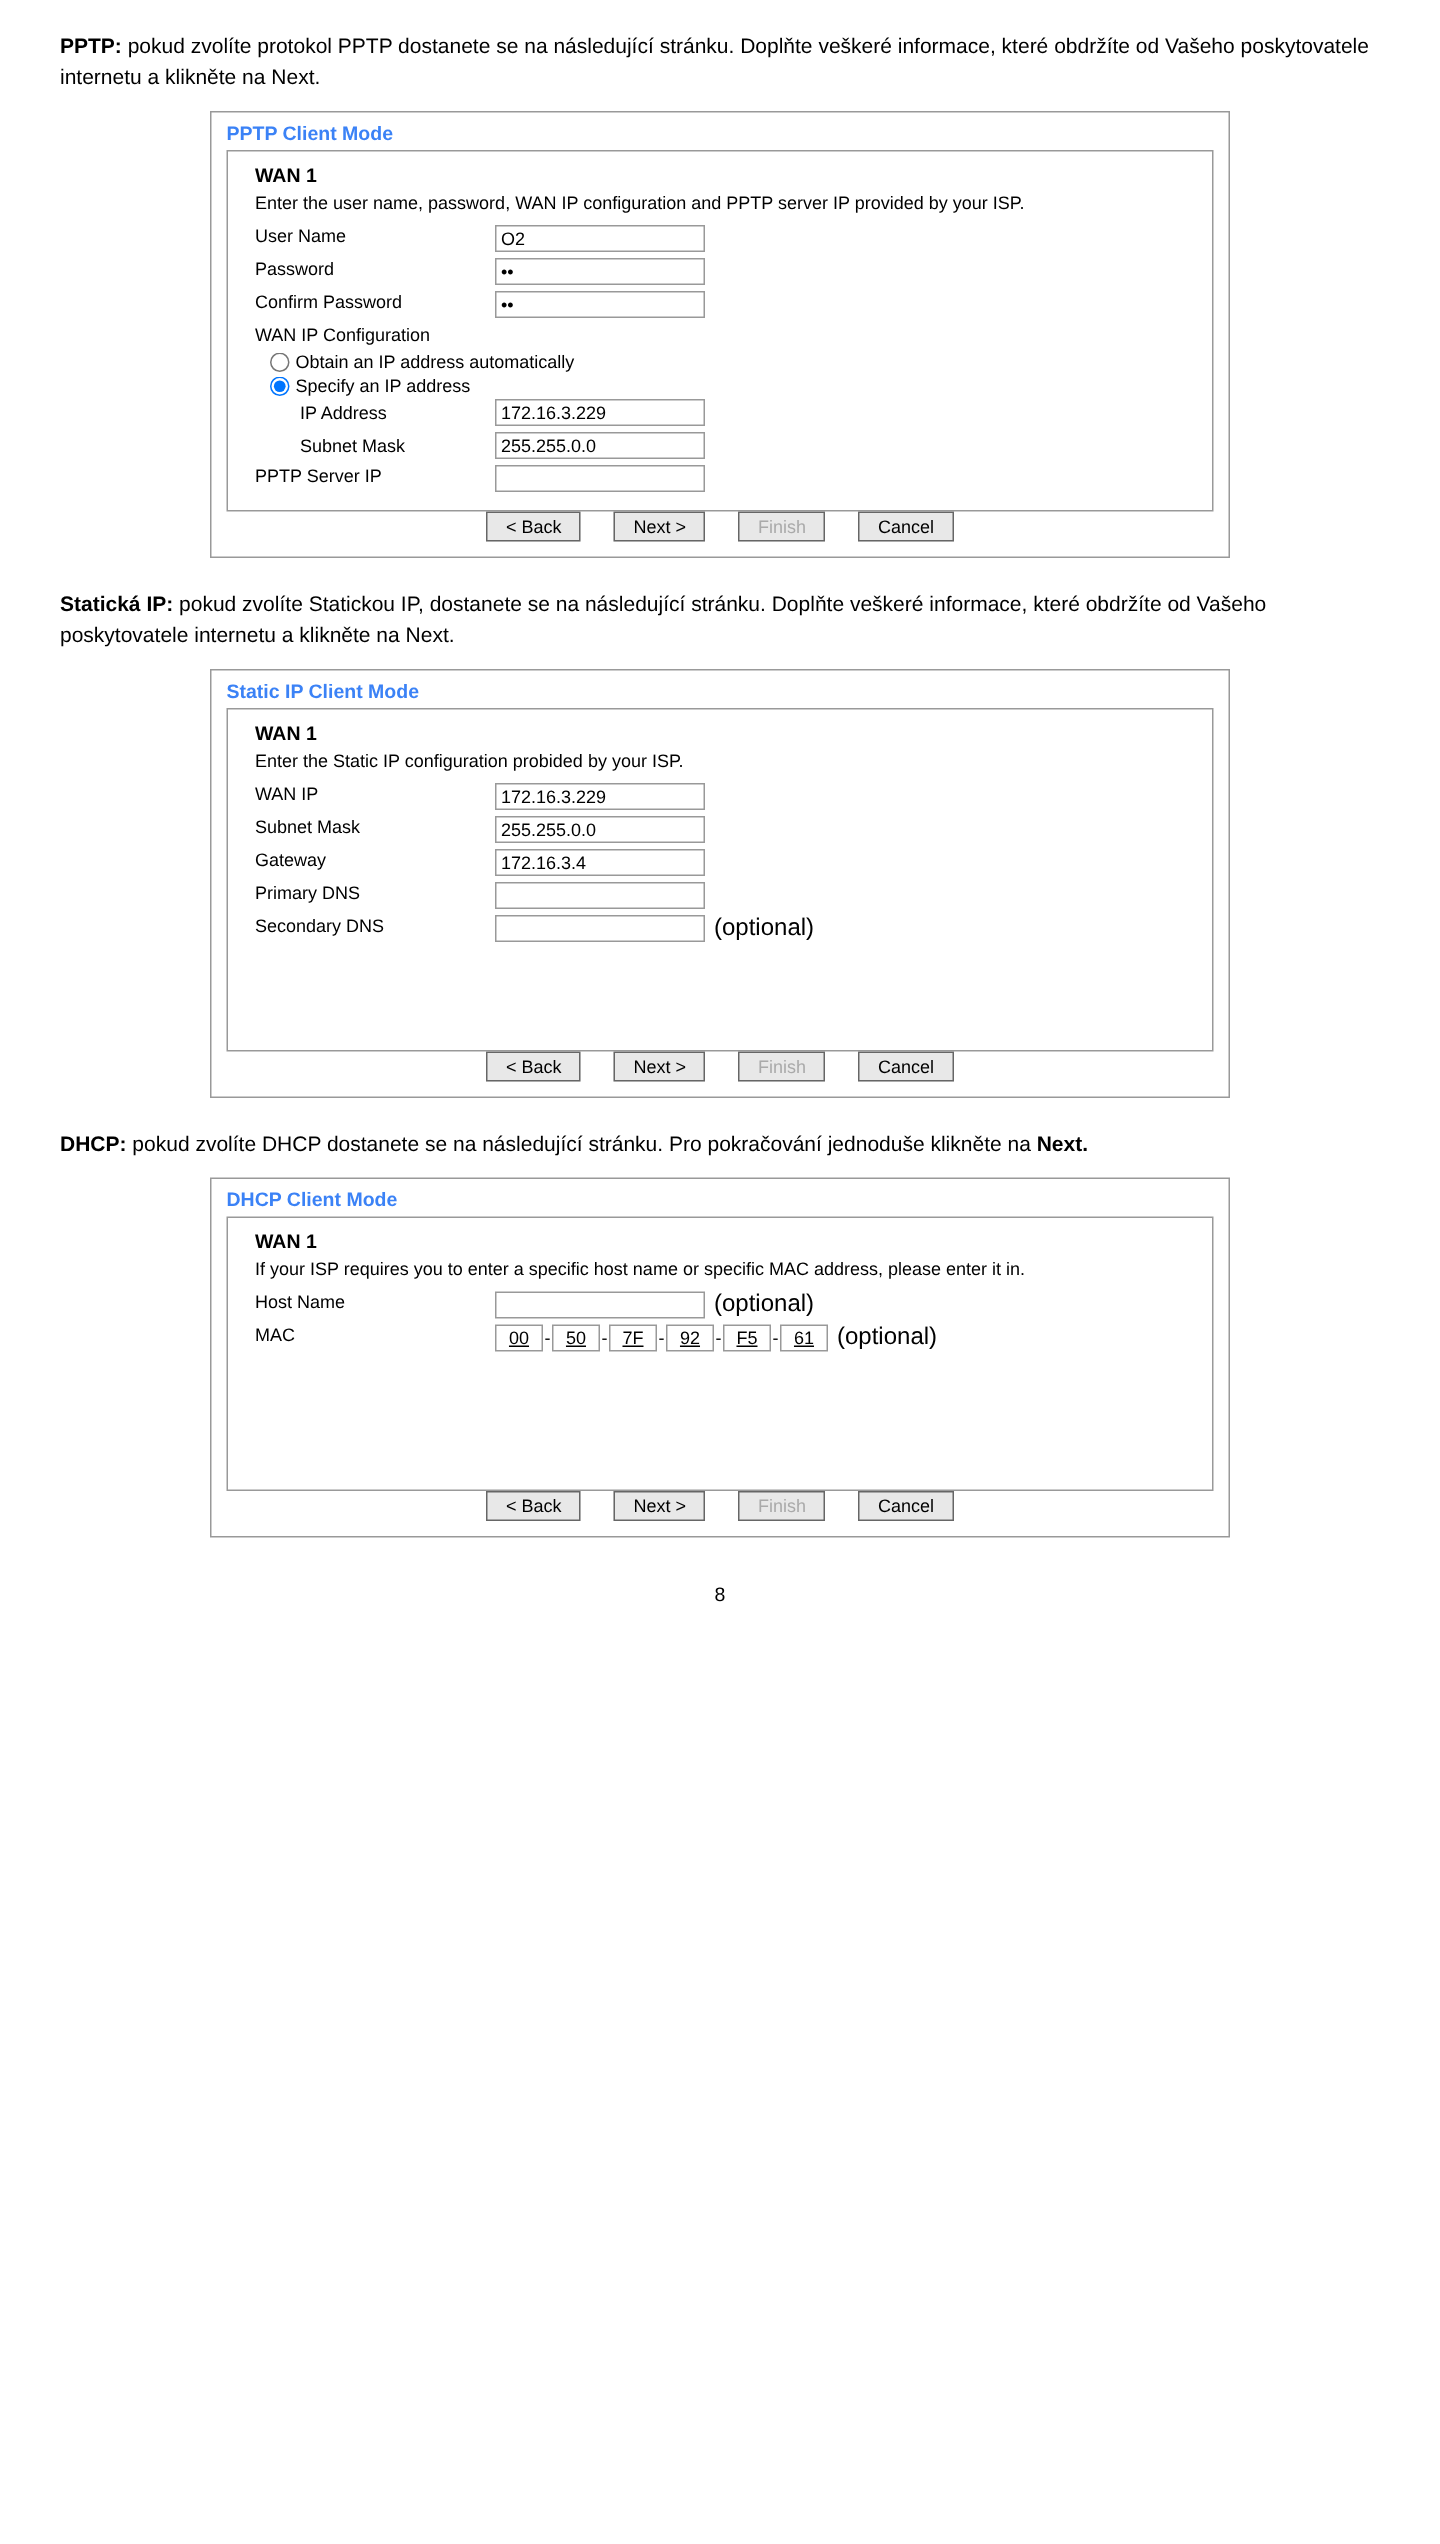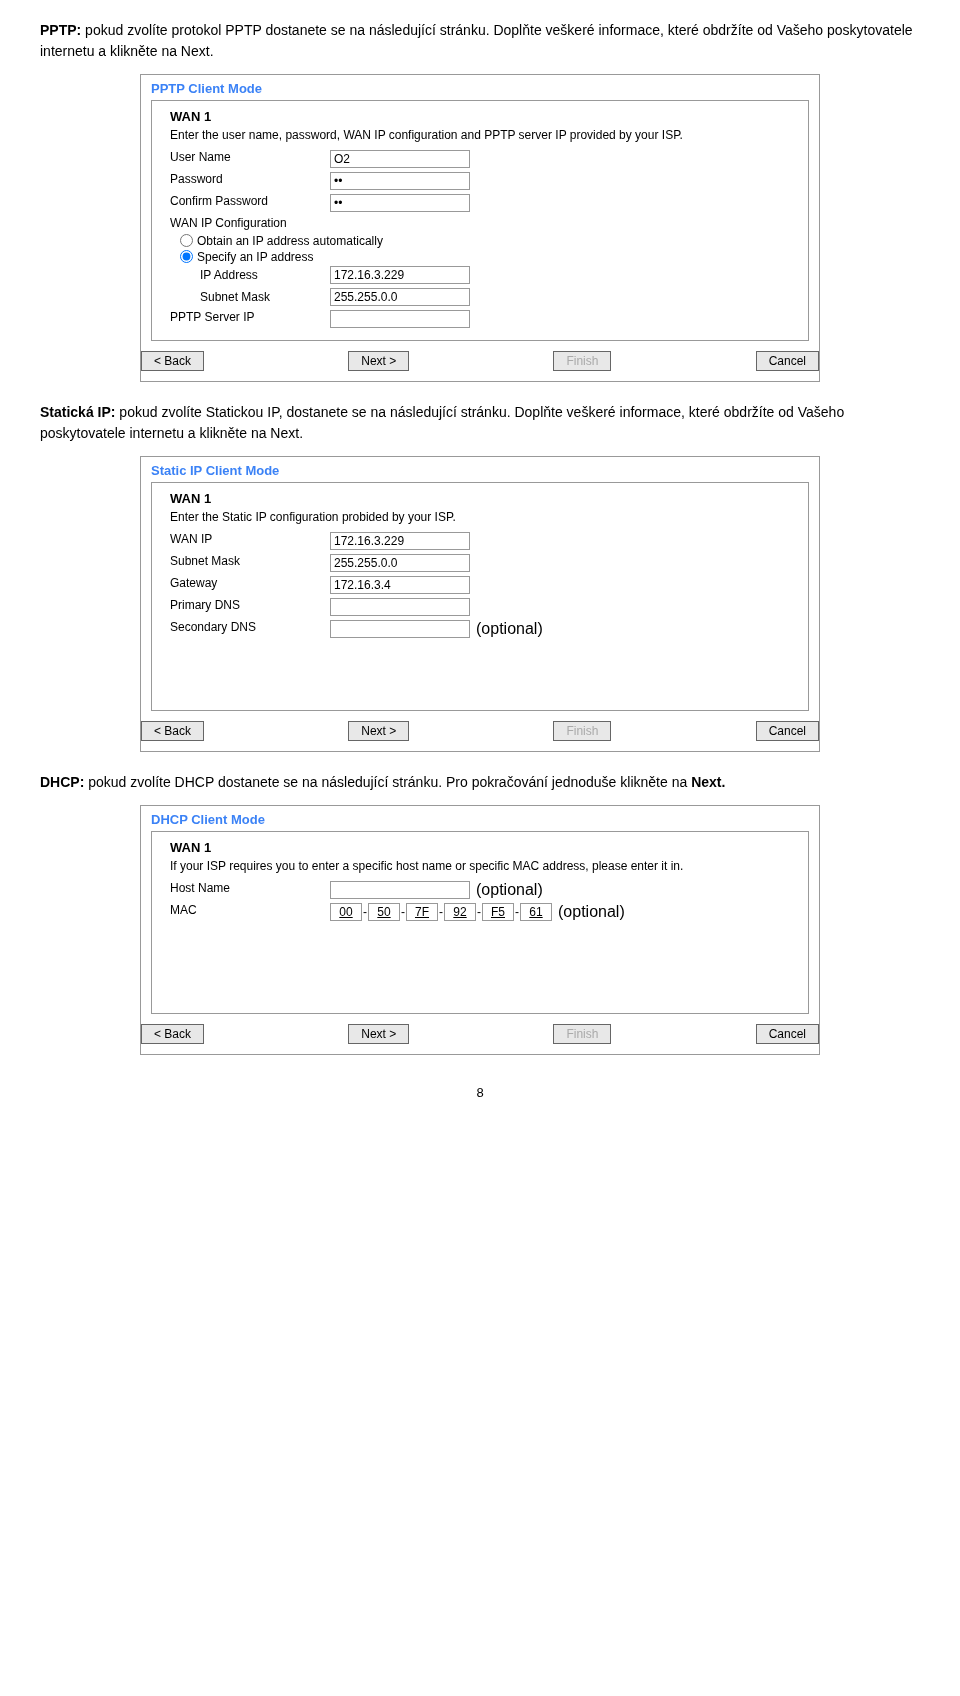--- a/index.html
+++ b/index.html
@@ -66,21 +66,21 @@
       font-size: 12px;
       padding: 0 3px;
       background: #fff;
     }
     .optional-text {
       font-size: 16px;
       margin-left: 6px;
     }
     .radio-row {
       display: flex;
-      align-items: flex-start;
+      align-items: flex-end;
       font-size: 12px;
       margin-bottom: 2px;
       margin-left: 10px;
     }
     .radio-row input[type=radio] {
       margin-right: 4px;
     }
     .sub-form-row {
       display: flex;
       align-items: center;
@@ -89,23 +89,22 @@
       margin-left: 30px;
     }
     .sub-form-label {
       width: 130px;
       text-align: left;
       padding-right: 8px;
       flex-shrink: 0;
     }
     .btn-row {
       display: flex;
-      justify-content: space-between;
+      justify-content: center;
       gap: 22px;
-      margin-top: 10px;
     }
     .btn {
       border: 1px solid #666;
       background: #e8e8e8;
       font-size: 12px;
       padding: 2px 12px;
       cursor: pointer;
       min-width: 55px;
       color: #000;
     }

